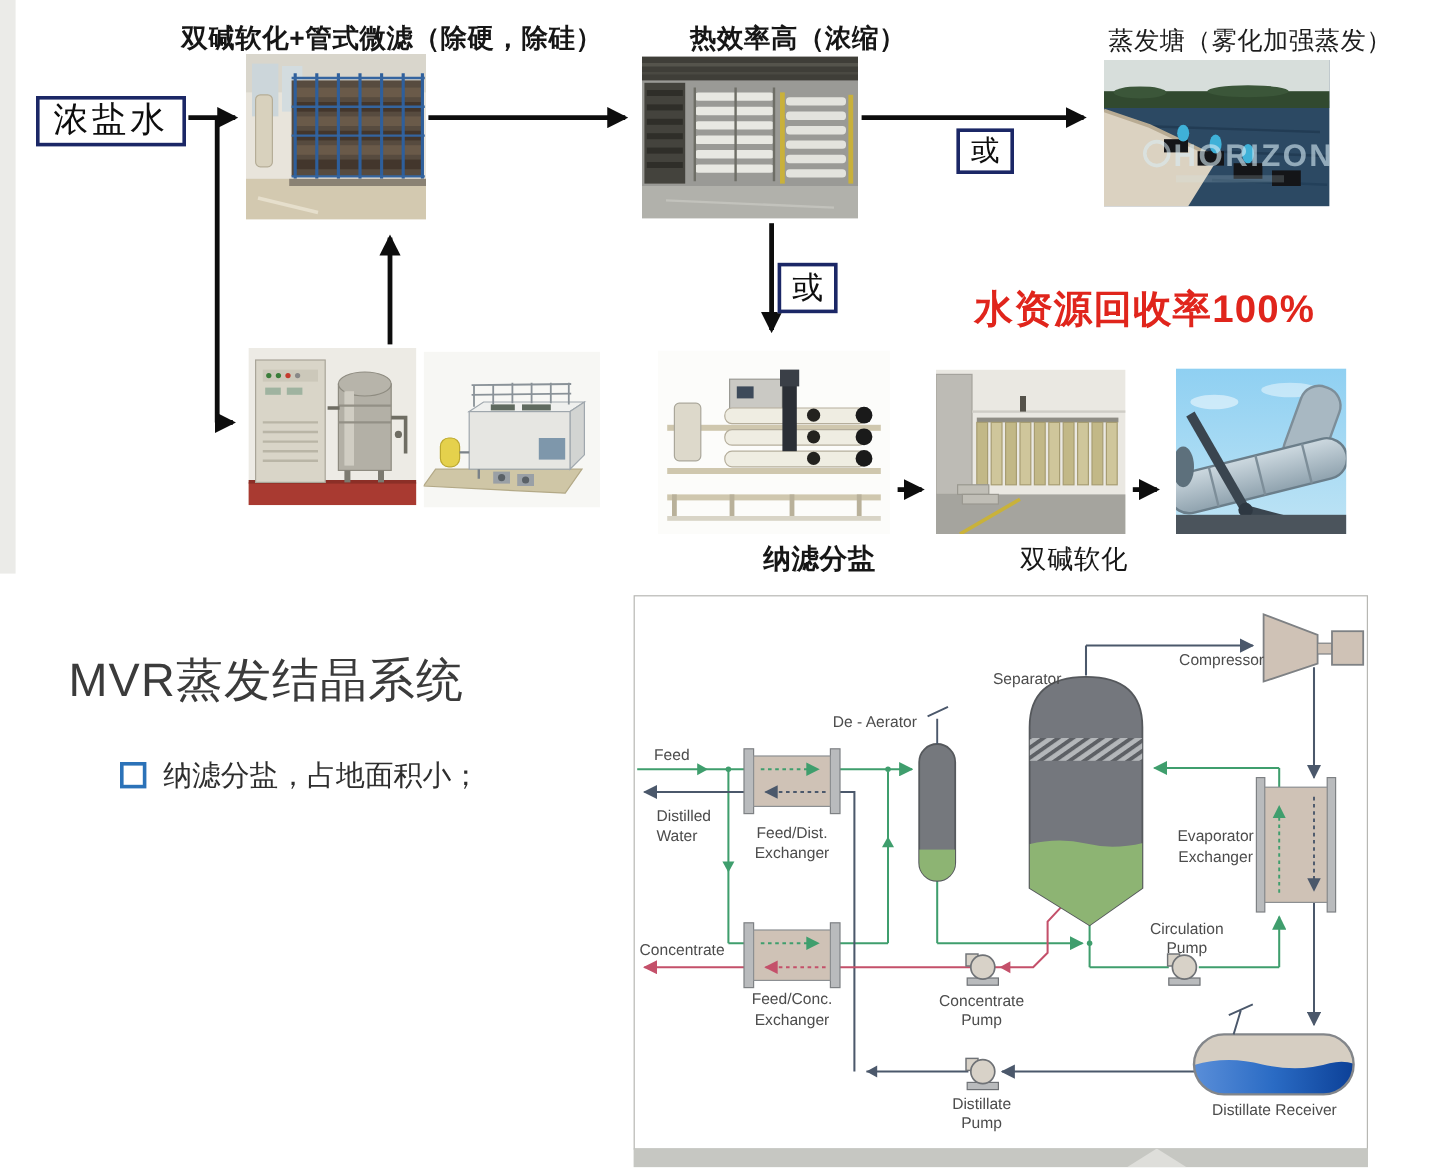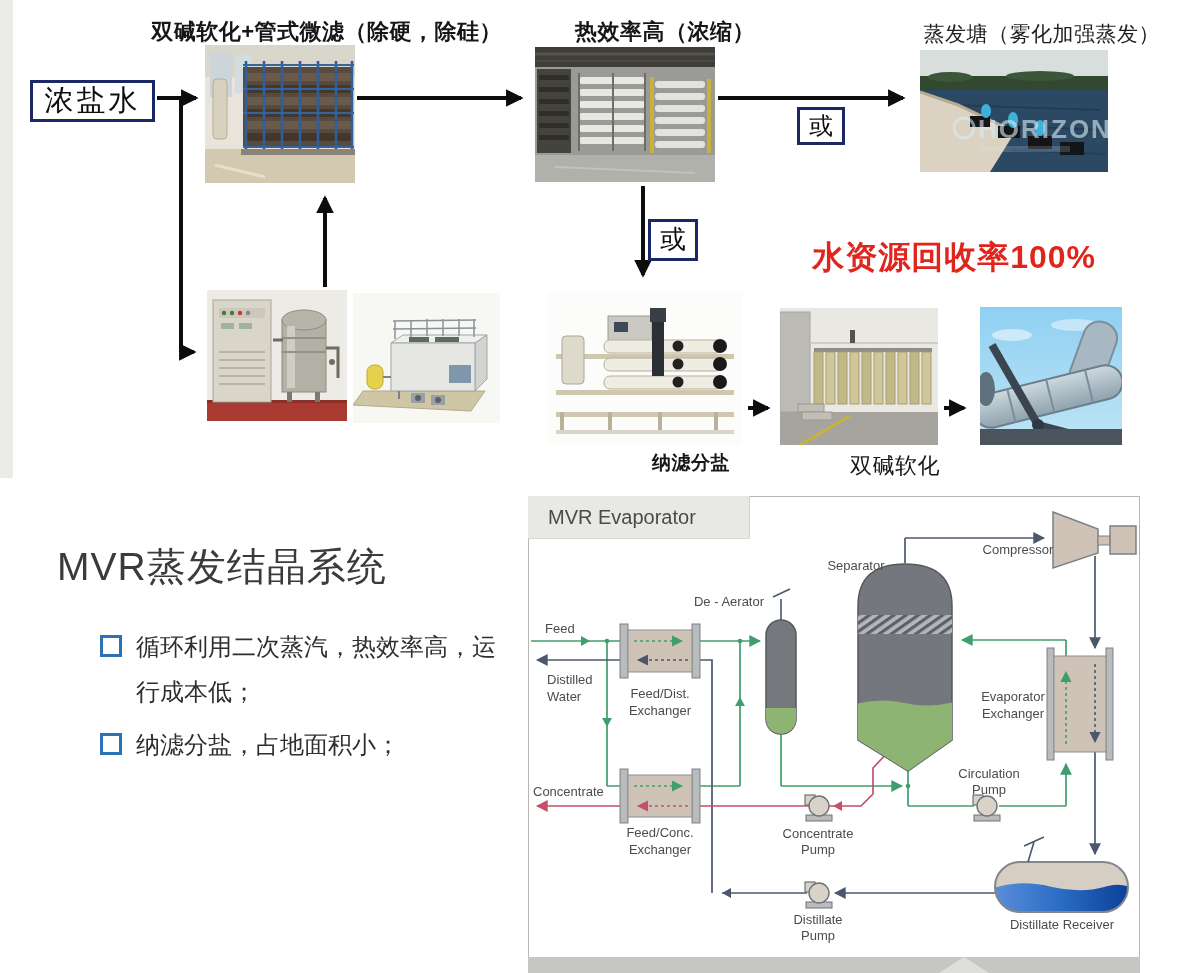--- a/index.html
+++ b/index.html
@@ -7,21 +7,21 @@
           font-family:"Liberation Sans","DejaVu Sans",sans-serif;}
   .abs{position:absolute;}
   .ctr{text-align:right;}
   
   .stage-lbl{color:#161616;font-size:22px;font-weight:700;letter-spacing:0.5px;white-space:nowrap;}
   .stage-lbl.light{font-weight:400;font-size:21px;color:#1d1d1d;}
   .lbl-softening{left:102px;top:17px;width:400px;}
   .lbl-hpro{left:515px;top:17px;width:240px;}
   .lbl-pond{left:890px;top:20px;width:248px;margin-left:22px;}
   .lbl-mbr{left:157px;top:442px;width:400px;font-weight:400;font-size:22px;}
-  .lbl-nf{left:570px;top:450px;width:160px;font-size:19px;}
+  .lbl-nf{left:570px;top:450px;width:160px;font-size:23px;}
   .lbl-conc{left:780px;top:451px;width:160px;font-weight:400;font-size:22px;}
   .lbl-evap{left:966px;top:450px;width:160px;font-size:23px;}
   
   .navybox{border:3px solid #1b2766;background:#fff;color:#0e0e0e;text-align:center;}
   .brine-box{left:30px;top:80px;width:119px;height:36px;font-size:29px;line-height:35px;letter-spacing:3px;}
   .or-box1{left:797px;top:107px;width:42px;height:32px;font-size:24px;line-height:31px;}
   .or-box2{left:648px;top:219px;width:44px;height:36px;font-size:26px;line-height:35px;}
   .recovery{left:764px;top:236px;width:332px;font-size:32px;font-weight:700;color:#e0251c;letter-spacing:1px;}
   .left-strip{left:0;top:0;width:13px;height:478px;background:#ebebe8;}
   
@@ -314,30 +314,25 @@
   <div class="abs navybox or-box2">或</div>
   <div class="abs ctr recovery">水资源回收率100%</div>
 
   <div class="abs ctr stage-lbl lbl-nf">纳滤分盐</div>
   <div class="abs ctr stage-lbl lbl-conc">双碱软化</div>
 
   <div class="abs mvr-title">MVR蒸发结晶系统</div>
   <div class="abs bullets">
     <div class="bullet-item">
       <span class="bullet-sq"></span>
-      <span class="bullet-text">循环利用二次蒸汽，热效率高，运行成本低；</span>
-    </div>
-    <div class="bullet-item">
-      <span class="bullet-sq"></span>
       <span class="bullet-text">纳滤分盐，占地面积小；</span>
     </div>
   </div>
 
   <div class="abs panel"></div>
-  <div class="abs panel-title">MVR Evaporator</div>
 
   <svg class="abs" style="left:528px;top:496px" width="612" height="461" viewBox="528 496 612 461">
     <defs>
       <marker id="mG" viewBox="0 0 10 10" refX="9" refY="5" markerWidth="7" markerHeight="7" orient="auto">
         <path d="M0 0 L10 5 L0 10 Z" fill="#3f9e6d"></path>
       </marker>
       <marker id="mS" viewBox="0 0 10 10" refX="9" refY="5" markerWidth="7" markerHeight="7" orient="auto">
         <path d="M0 0 L10 5 L0 10 Z" fill="#4b586b"></path>
       </marker>
       <marker id="mR" viewBox="0 0 10 10" refX="9" refY="5" markerWidth="7" markerHeight="7" orient="auto">

